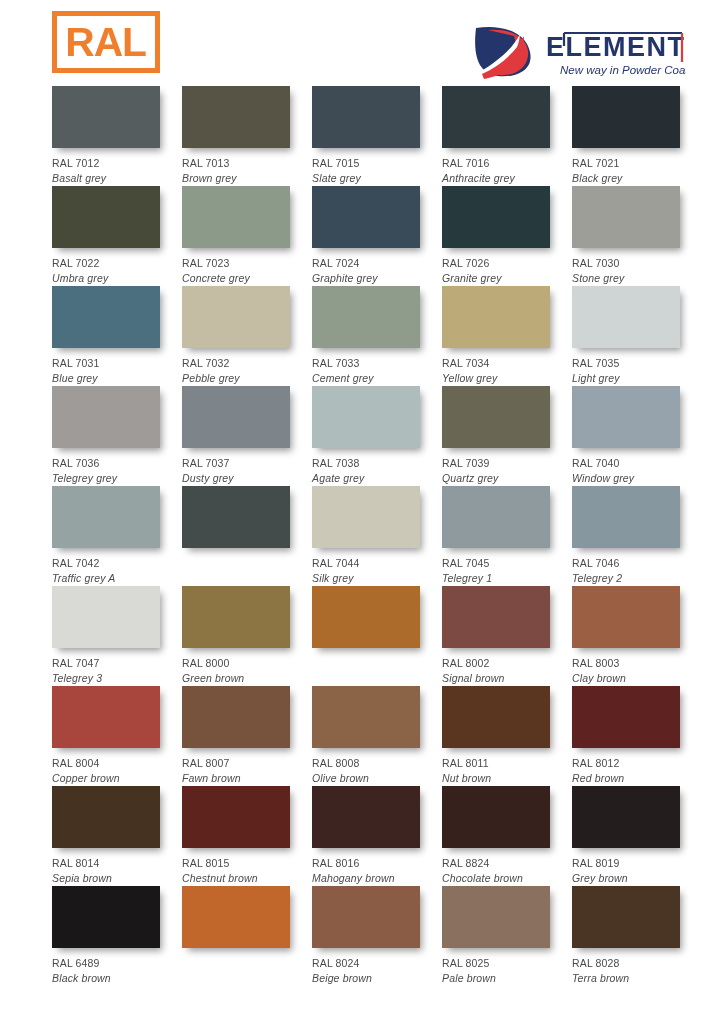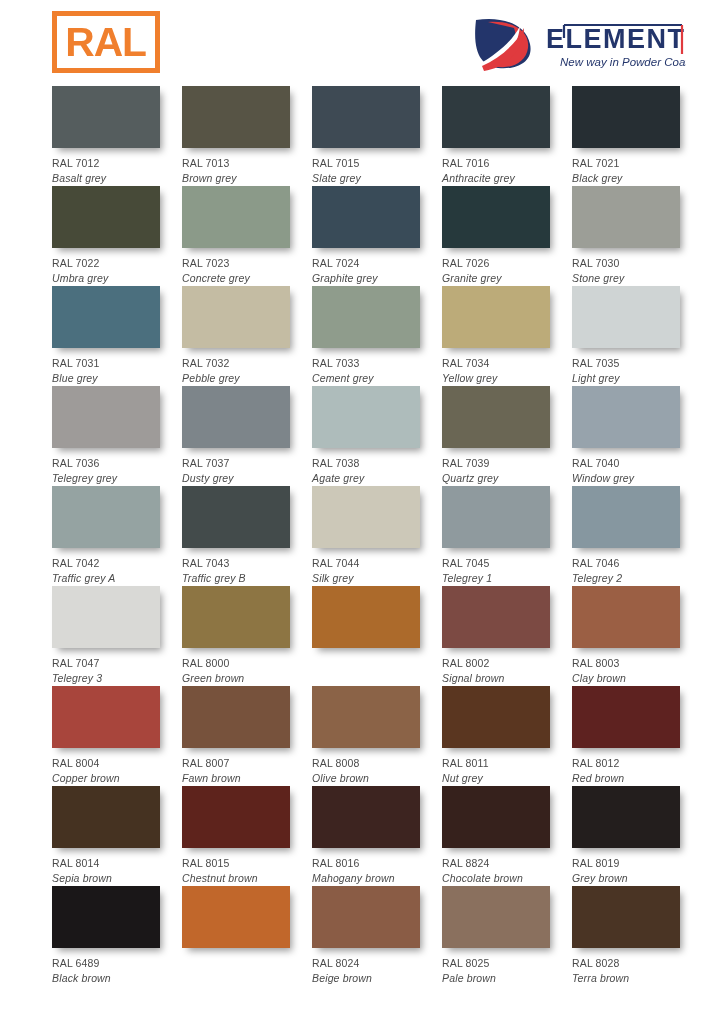--- a/index.html
+++ b/index.html
@@ -42,21 +42,21 @@
     font-size: 40px;
     line-height: 40px;
     letter-spacing: -1px;
     font-stretch: condensed;
     transform: scaleX(1.02);
   }
 
   .element-logo {
     position: absolute;
     left: 468px;
-    top: 14px;
+    top: 22px;
     width: 218px;
     height: 60px;
   }
   .element-logo svg { display: block; }
 
   
   .swatch-grid {
     position: relative;
     width: 616px;
     padding: 0;
@@ -271,24 +271,20 @@
     <div class="swatch-row">
       <div class="swatch-cell">
         <div class="swatch-chip" style="background: rgb(149, 163, 162);"></div>
         <div class="swatch-labels">
           <span class="swatch-code">RAL 7042</span>
           <span class="swatch-name">Traffic grey A</span>
         </div>
       </div>
       <div class="swatch-cell">
         <div class="swatch-chip" style="background: rgb(67, 75, 75);"></div>
-        <div class="swatch-labels">
-          <span class="swatch-code">RAL 7043</span>
-          <span class="swatch-name">Traffic grey B</span>
-        </div>
       </div>
       <div class="swatch-cell">
         <div class="swatch-chip" style="background: rgb(204, 200, 184);"></div>
         <div class="swatch-labels">
           <span class="swatch-code">RAL 7044</span>
           <span class="swatch-name">Silk grey</span>
         </div>
       </div>
       <div class="swatch-cell">
         <div class="swatch-chip" style="background: rgb(143, 154, 158);"></div>
@@ -357,21 +353,21 @@
         <div class="swatch-chip" style="background: rgb(139, 99, 71);"></div>
         <div class="swatch-labels">
           <span class="swatch-code">RAL 8008</span>
           <span class="swatch-name">Olive brown</span>
         </div>
       </div>
       <div class="swatch-cell">
         <div class="swatch-chip" style="background: rgb(90, 54, 32);"></div>
         <div class="swatch-labels">
           <span class="swatch-code">RAL 8011</span>
-          <span class="swatch-name">Nut grey</span>
+          <span class="swatch-name">Nut brown</span>
         </div>
       </div>
       <div class="swatch-cell">
         <div class="swatch-chip" style="background: rgb(94, 34, 32);"></div>
         <div class="swatch-labels">
           <span class="swatch-code">RAL 8012</span>
           <span class="swatch-name">Red brown</span>
         </div>
       </div>
     </div>

